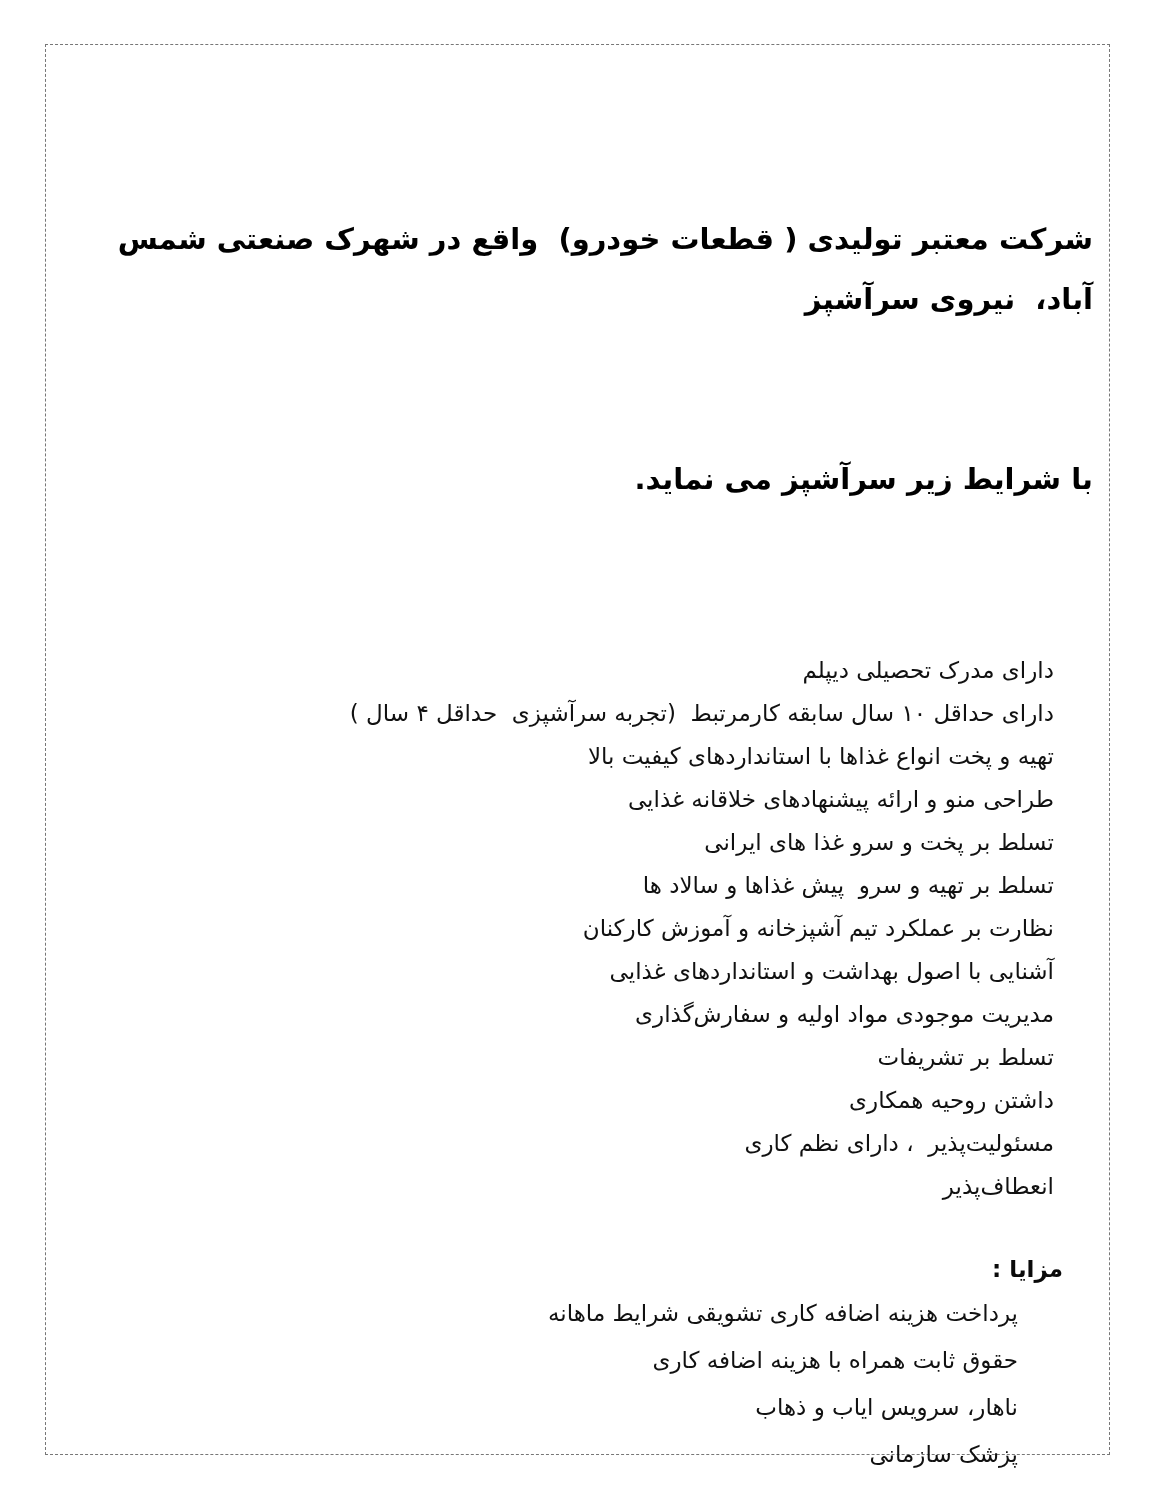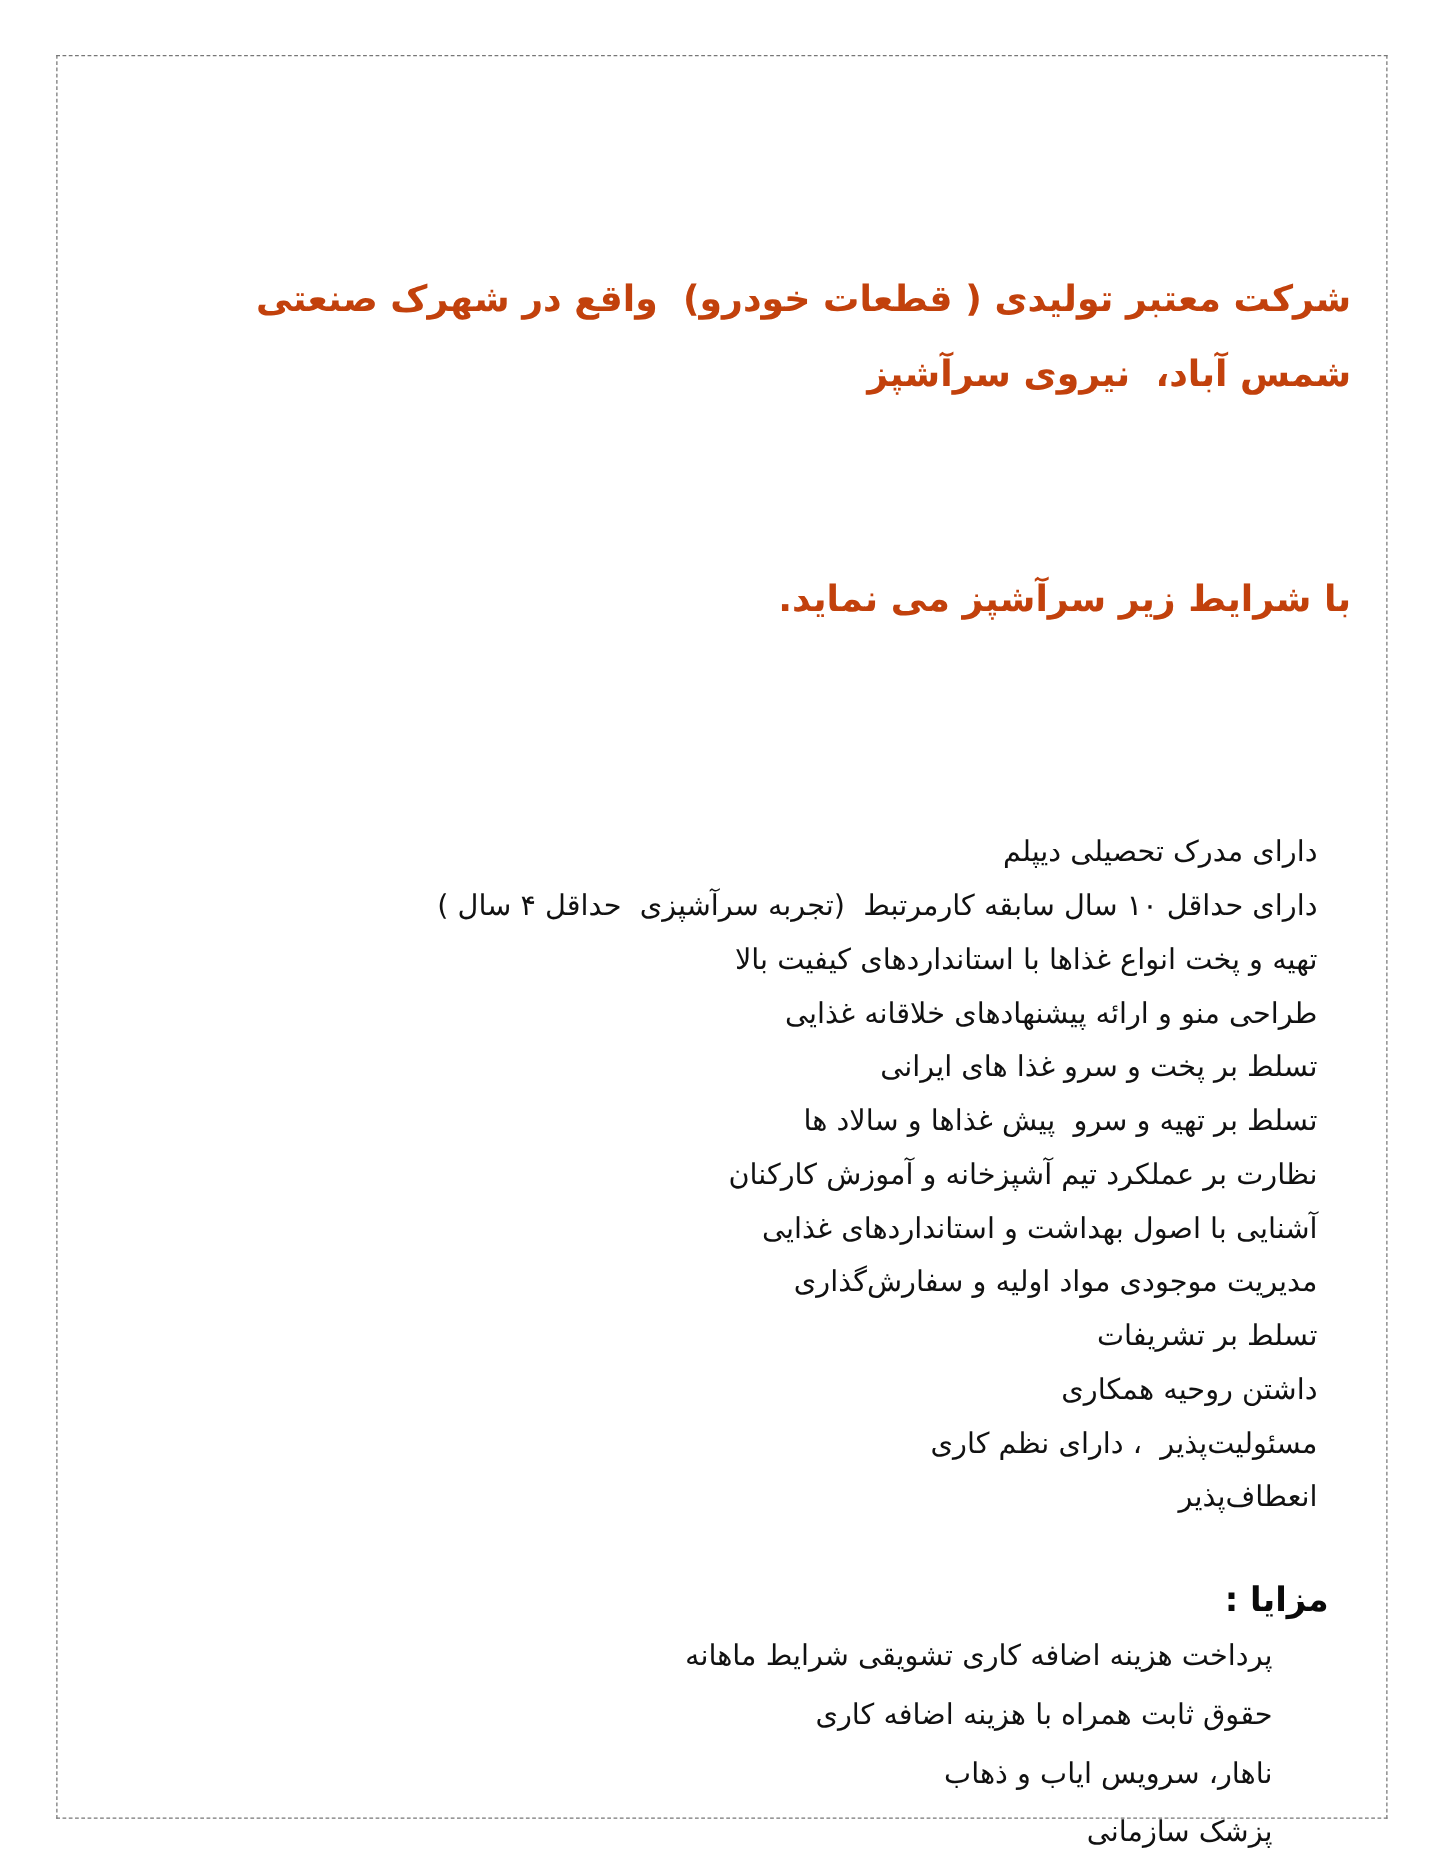--- a/index.html
+++ b/index.html
@@ -20,38 +20,38 @@
     left: 45px;
     top: 44px;
     width: 1065px;
     height: 1411px;
     border: 1px dashed #777;
     direction: rtl;
     text-align: right;
     color: #111;
   }
   .title {
-    margin: 44px 28px 0 60px;
+    margin: 44px 16px 0 60px;
     font-size: 29px;
     font-weight: bold;
     line-height: 60px;
-    color: #c2410c;
+    color: #000000;
     white-space: pre-wrap;
   }
   .title span { display: block; }
   ul { list-style: none; }
   .requirements {
-    margin: 32px 55px 0 60px;
+    margin: 20px 55px 0 60px;
     font-size: 23px;
     line-height: 43px;
     white-space: pre-wrap;
   }
   .benefits-heading {
     margin: 40px 46px 0 60px;
-    font-size: 27px;
+    font-size: 23px;
     font-weight: bold;
     line-height: 42px;
     color: #0a0a0a;
     white-space: pre-wrap;
   }
   .benefits {
     margin: 0 91px 0 60px;
     font-size: 23px;
     line-height: 47px;
     white-space: pre-wrap;

